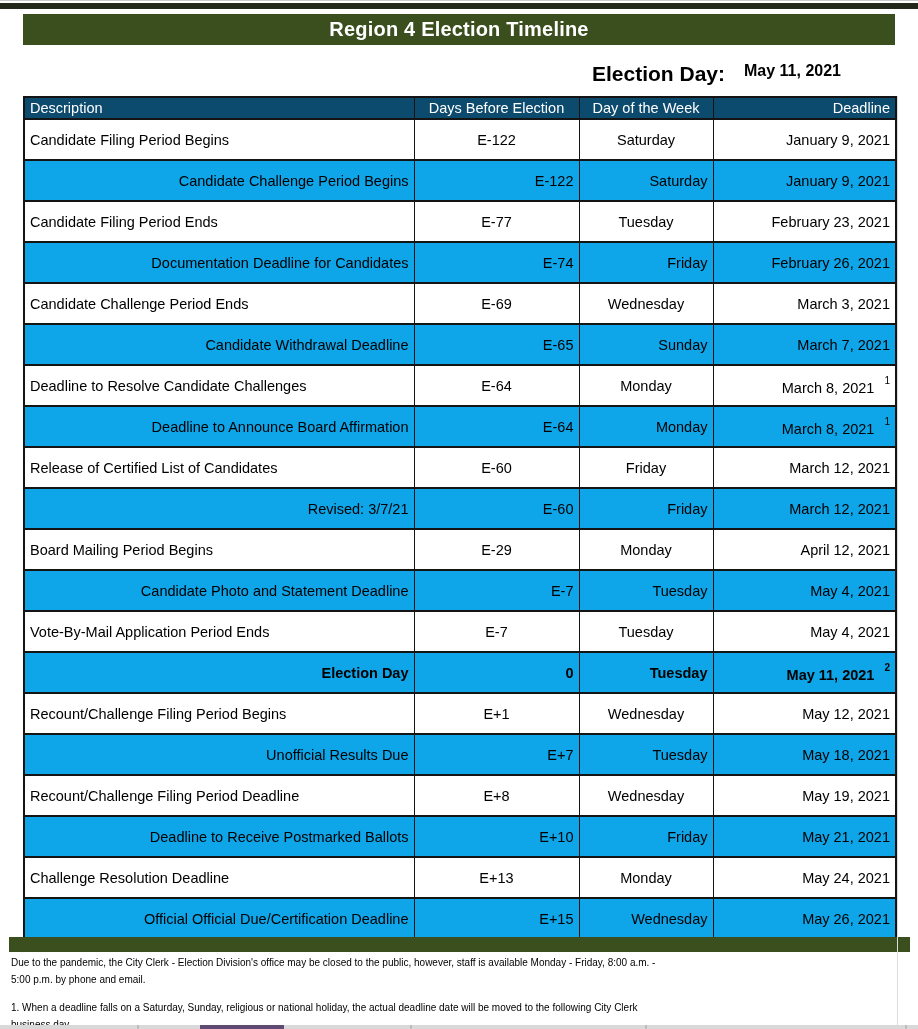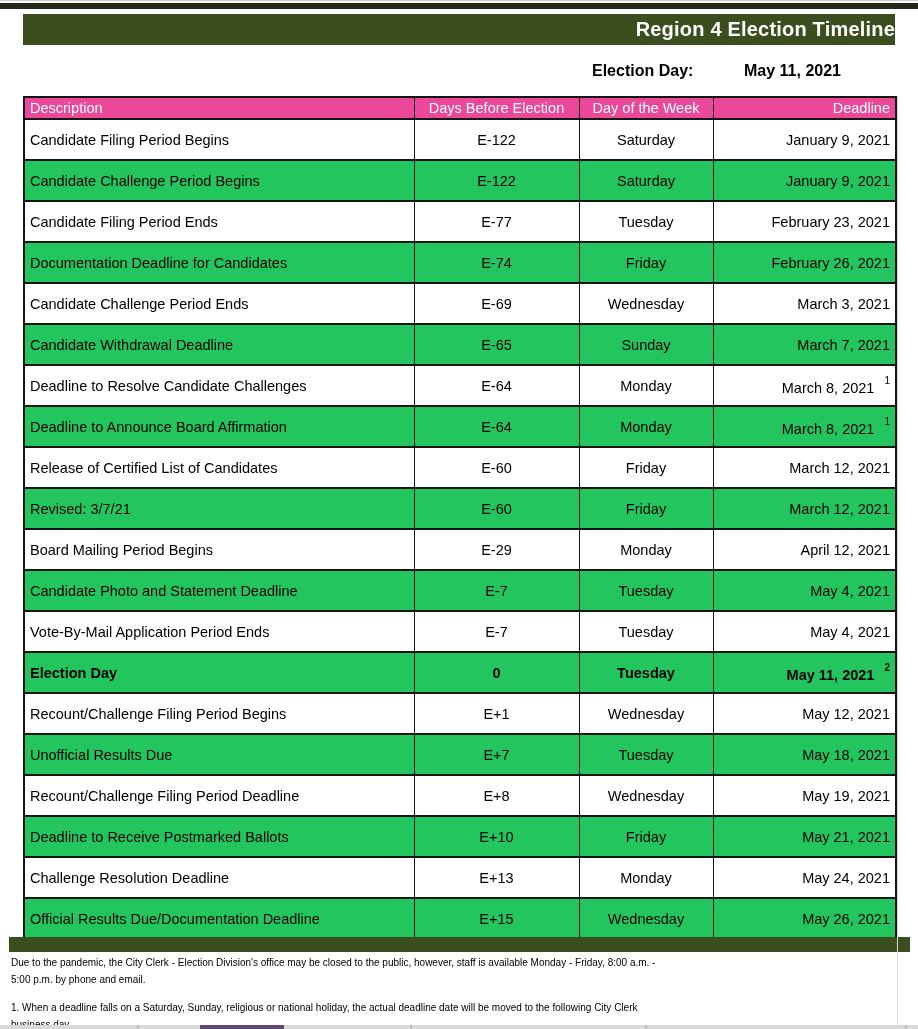--- a/index.html
+++ b/index.html
@@ -4,45 +4,45 @@
 <style>
   html,body{margin:0;padding:0;}
   body{
     width:918px;height:1029px;position:relative;overflow:hidden;
     background:#ffffff;font-family:"Liberation Sans", sans-serif;color:#000;
   }
   .top-hairline{position:absolute;left:0;top:0;width:918px;height:1px;background:#c9c9c9;}
   .top-strip{position:absolute;left:0;top:3px;width:918px;height:6px;background:#24281a;}
   .title-bar{
     position:absolute;left:23px;top:14px;width:872px;height:31px;background:#3B4F1E;
-    display:flex;align-items:center;justify-content:flex-end;
+    display:flex;align-items:center;justify-content:center;
   }
   .title-bar .title{color:#ffffff;font-weight:bold;font-size:20px;letter-spacing:.2px;}
-  .eday-label{position:absolute;left:592px;top:62px;font-weight:bold;font-size:16px;text-align:center;}
+  .eday-label{position:absolute;left:592px;top:62px;font-weight:bold;font-size:21px;text-align:center;}
   .eday-value{position:absolute;left:744px;top:62px;font-weight:bold;font-size:16px;}
 
   table.timeline{
     position:absolute;left:23px;top:96px;width:872px;
     border-collapse:collapse;table-layout:fixed;
     border:2px solid #141414;
   }
   col.c-desc{width:390px;} col.c-days{width:165px;} col.c-dow{width:134px;} col.c-dl{width:183px;}
   .timeline th{
-    background:#ec4899;color:#ffffff;font-weight:normal;font-size:14.5px;
+    background:#0c4a6e;color:#ffffff;font-weight:normal;font-size:14.5px;
     height:18px;padding:1px 5px;border:1px solid #141414;white-space:nowrap;overflow:hidden;
   }
   .timeline th.left{text-align:left;}
   .timeline th.center{text-align:center;}
   .timeline th.right{text-align:right;padding-left:40px;}
   .timeline td{
     font-size:14.5px;height:37px;padding:1px 5px;
     border:1px solid #141414;border-top-width:2px;border-bottom-width:2px;
     vertical-align:middle;overflow:hidden;background:#ffffff;
   }
-  .timeline tr.green td{background:#22c55e;}
+  .timeline tr.green td{background:#0ea5e9;text-align:right;}
   .timeline tr.bold td{font-weight:bold;}
   .timeline td.desc{text-align:left;}
   .timeline td.center{text-align:center;}
   .timeline td.right{text-align:right;padding-left:12px;}
   .timeline td.small{font-size:11.5px;line-height:1.15;padding:1px 2px;}
   .fn-ref{font-size:10px;vertical-align:9px;padding-left:10px;display:inline-block;}
 
   .bottom-bar{position:absolute;left:9px;top:937px;width:901px;height:15px;background:#3B4F1E;}
   .footnotes{position:absolute;left:11px;top:955px;width:886px;}
   .footnote{margin:0 0 12px 0;}
@@ -189,21 +189,21 @@
         <td class="center">Friday</td>
         <td class="right"><span>May 21, 2021</span></td>
       </tr>
       <tr class="white">
         <td class="desc">Challenge Resolution Deadline</td>
         <td class="center">E+13</td>
         <td class="center">Monday</td>
         <td class="right"><span>May 24, 2021</span></td>
       </tr>
       <tr class="green">
-        <td class="desc">Official Results Due/Documentation Deadline</td>
+        <td class="desc">Official Official Due/Certification Deadline</td>
         <td class="center">E+15</td>
         <td class="center">Wednesday</td>
         <td class="right"><span>May 26, 2021</span></td>
       </tr>
     </tbody>
 </table>
 
 <div class="bottom-bar"></div>
 
 <div class="footnotes">

